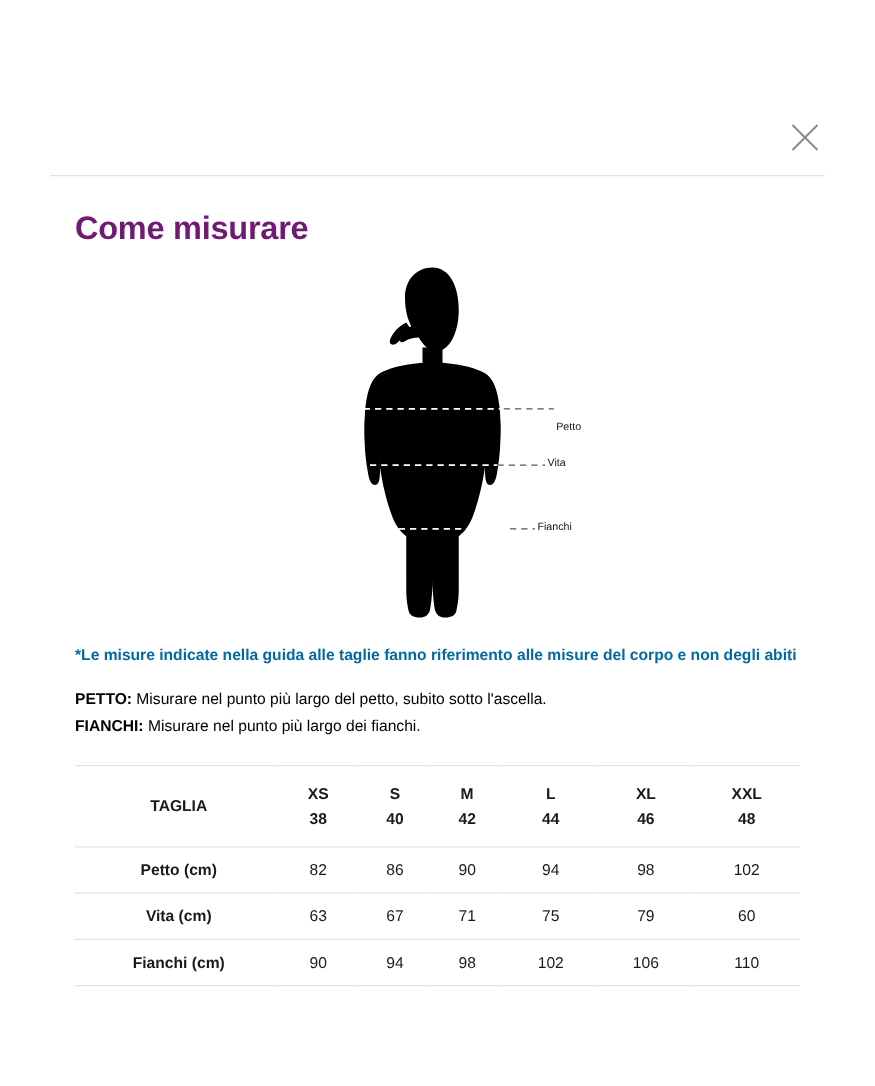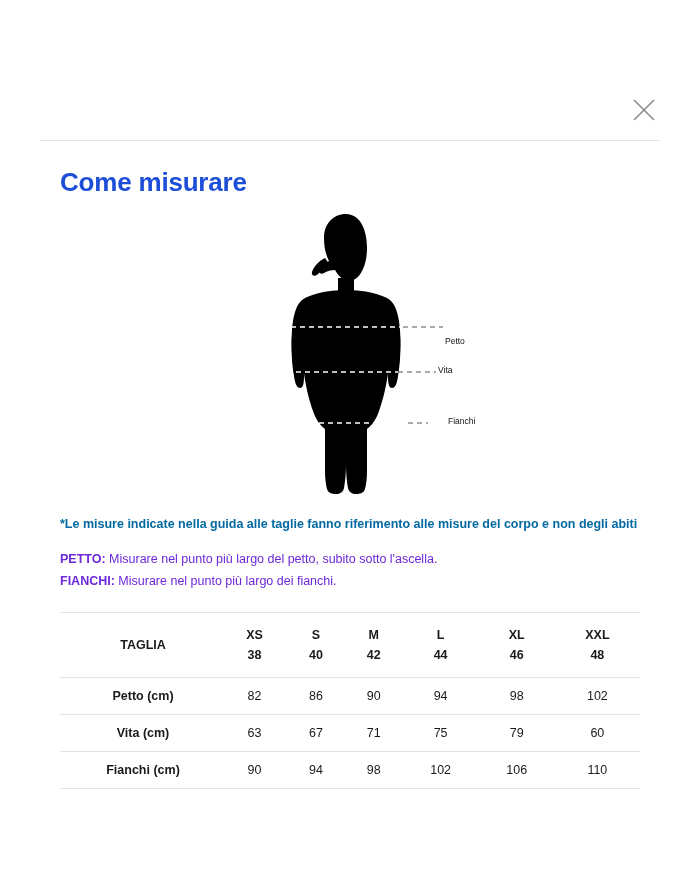--- a/index.html
+++ b/index.html
@@ -43,21 +43,21 @@
   }
   .content {
     padding: 0 60px;
     box-sizing: border-box;
   }
   h1.title {
     font-size: 26px;
     font-weight: 700;
     letter-spacing: -0.2px;
     margin: 26px 0 0 0;
-    color: #1d4ed8;
+    color: #701a75;
   }
   .figure-wrap {
     display: flex;
     justify-content: center;
     margin-top: 12px;
   }
   .figure {
     position: relative;
     width: 400px;
     height: 290px;
@@ -66,21 +66,21 @@
     font-size: 12.5px;
     font-weight: 700;
     color: #0369a1;
     margin-top: 16px;
     line-height: 1.4;
   }
   .defs {
     margin-top: 14px;
     font-size: 12.5px;
     line-height: 1.78;
-    color: #6d28d9;
+    color: #000000;
   }
   .defs b { font-weight: 700; }
   table.sizes {
     width: 100%;
     border-collapse: collapse;
     margin-top: 20px;
     font-size: 12.5px;
   }
   table.sizes th, table.sizes td {
     border-bottom: 1px solid #e2e2e2;
@@ -178,21 +178,21 @@
 
           <line x1="141" y1="117" x2="253" y2="117" stroke="#ffffff" stroke-width="1.4" stroke-dasharray="5,4"></line>
           <line x1="253" y1="117" x2="293" y2="117" stroke="#555555" stroke-width="1" stroke-dasharray="5,4"></line>
           <line x1="146" y1="162" x2="248" y2="162" stroke="#ffffff" stroke-width="1.4" stroke-dasharray="5,4"></line>
           <line x1="248" y1="162" x2="286" y2="162" stroke="#555555" stroke-width="1" stroke-dasharray="5,4"></line>
           <line x1="133" y1="213" x2="258" y2="213" stroke="#ffffff" stroke-width="1.4" stroke-dasharray="5,4"></line>
           <line x1="258" y1="213" x2="278" y2="213" stroke="#555555" stroke-width="1" stroke-dasharray="5,4"></line>
         </svg>
         <span class="measure-label" style="left:295px; top:126px;">Petto</span>
         <span class="measure-label" style="left:288px; top:155px;">Vita</span>
-        <span class="measure-label" style="left:280px; top:206px;margin-left:18px;">Fianchi</span>
+        <span class="measure-label" style="left:280px; top:206px;">Fianchi</span>
       </div>
     </div>
 
     <div class="note">*Le misure indicate nella guida alle taglie fanno riferimento alle misure del corpo e non degli abiti</div>
 
     <div class="defs">
       <div>
         <b>PETTO:</b><span> Misurare nel punto più largo del petto, subito sotto l'ascella.</span>
       </div>
       <div>

